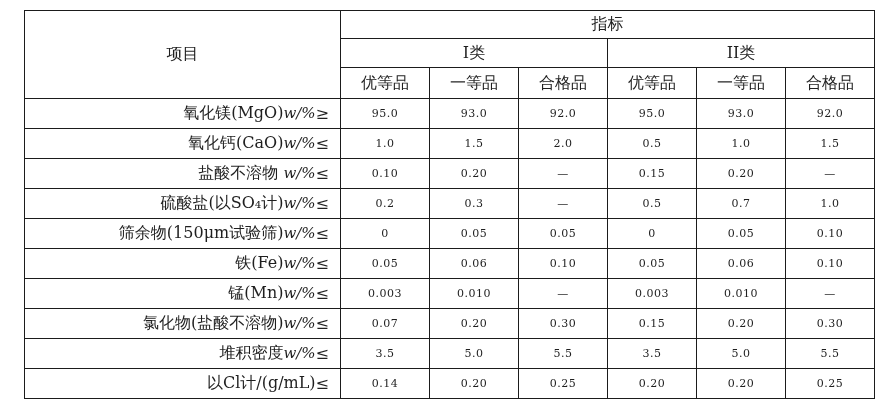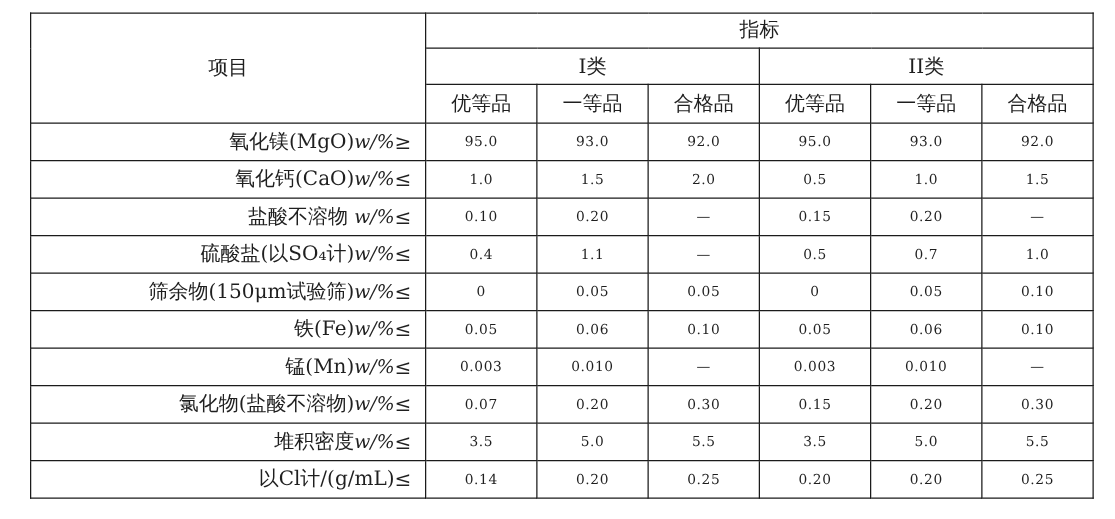--- a/index.html
+++ b/index.html
@@ -114,22 +114,22 @@
         <td class="val">0.20</td>
         <td class="val">—</td>
       </tr>
       <tr>
         <td>
             <div class="lc">
           <span class="row-label"><span>硫酸盐(以SO₄计)</span><span class="unit">w/%</span></span>
           <span class="op">≤</span>
         </div>
           </td>
-        <td class="val">0.4</td>
-        <td class="val">1.1</td>
+        <td class="val">0.2</td>
+        <td class="val">0.3</td>
         <td class="val">—</td>
         <td class="val">0.5</td>
         <td class="val">0.7</td>
         <td class="val">1.0</td>
       </tr>
       <tr>
         <td>
             <div class="lc">
           <span class="row-label"><span>筛余物(150μm试验筛)</span><span class="unit">w/%</span></span>
           <span class="op">≤</span>

